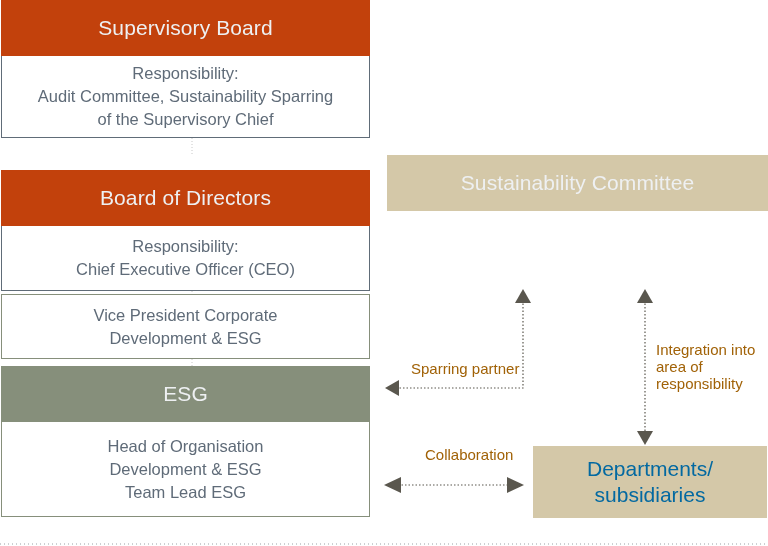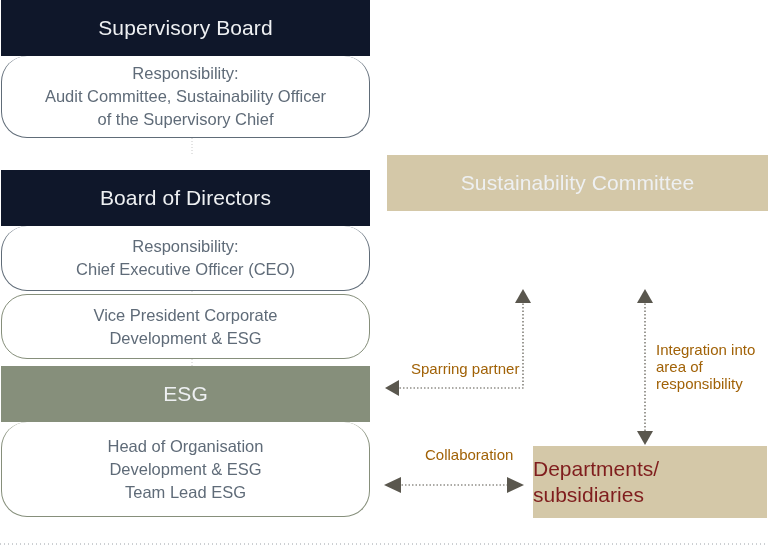--- a/index.html
+++ b/index.html
@@ -2,22 +2,22 @@
 <html><head>
 <meta charset="utf-8">
 <style>
   html, body { margin:0; padding:0; background:#ffffff; }
   body { width:768px; height:546px; position:relative; overflow:hidden;
          font-family:"Liberation Sans", sans-serif; color:#5f6b78; }
   .box { position:absolute; box-sizing:border-box; }
   .hdr { position:absolute; display:flex; align-items:center; justify-content:center;
          color:#eef0f2; font-size:21px; font-weight:300; letter-spacing:0.1px; }
   .body { position:absolute; display:flex; flex-direction:column; align-items:center; justify-content:center;
-          text-align:center; font-size:16.5px; line-height:23px; color:#5f6b78; background:#fff; box-sizing:border-box;border-radius:26px; }
-  .slate { background:#0f172a; }
+          text-align:center; font-size:16.5px; line-height:23px; color:#5f6b78; background:#fff; box-sizing:border-box; }
+  .slate { background:#c2410c; }
   .olive { background:#868f7b; }
   .sand  { background:#d4c8a8; }
   .lbl { position:absolute; font-size:15px; color:#a16207; line-height:17px; }
   svg { position:absolute; left:0; top:0; }
 </style>
 </head>
 <body>
 
 <svg width="768" height="546">
 
@@ -37,21 +37,21 @@
   <polygon points="384,485 401,477 401,493" fill="#5a574e"></polygon>
   <polygon points="524,485 507,477 507,493" fill="#5a574e"></polygon>
 
   <line x1="0" y1="544" x2="768" y2="544" stroke="#9aa0a6" stroke-width="1" stroke-dasharray="1,3"></line>
 </svg>
 
 <div class="box" style="left:1px;top:0;width:369px;height:138px;">
   <div class="hdr slate" style="left:0;top:0;width:369px;height:56px;">Supervisory Board</div>
   <div class="body" style="left:0;top:56px;width:369px;height:82px;border:1px solid #606c78;border-top:none;">
     <div>Responsibility:</div>
-    <div>Audit Committee, Sustainability Officer</div>
+    <div>Audit Committee, Sustainability Sparring</div>
     <div>of the Supervisory Chief</div>
   </div>
 </div>
 
 <div class="box" style="left:1px;top:170px;width:369px;height:121px;">
   <div class="hdr slate" style="left:0;top:0;width:369px;height:56px;">Board of Directors</div>
   <div class="body" style="left:0;top:56px;width:369px;height:65px;border:1px solid #606c78;border-top:none;">
     <div>Responsibility:</div>
     <div>Chief Executive Officer (CEO)</div>
   </div>
@@ -68,21 +68,21 @@
     <div>Head of Organisation</div>
     <div>Development &amp; ESG</div>
     <div>Team Lead ESG</div>
   </div>
 </div>
 
 <div class="box" style="left:387px;top:155px;width:381px;height:151px;">
   <div class="hdr sand" style="left:0;top:0;width:381px;height:56px;">Sustainability Committee</div>
 </div>
 
-<div class="box sand" style="left:533px;top:446px;width:234px;height:72px;display:flex;flex-direction:column;align-items:flex-start;justify-content:center;color:#7f1d1d;font-size:21px;font-weight:300;line-height:26px;text-align:center;">
+<div class="box sand" style="left:533px;top:446px;width:234px;height:72px;display:flex;flex-direction:column;align-items:center;justify-content:center;color:#0369a1;font-size:21px;font-weight:300;line-height:26px;text-align:center;">
   <div>Departments/</div>
   <div>subsidiaries</div>
 </div>
 
 <div class="lbl" style="left:411px;top:360px;">Sparring partner</div>
 <div class="lbl" style="left:656px;top:341px;">
   <div>Integration into</div>
   <div>area of</div>
   <div>responsibility</div>
 </div>

